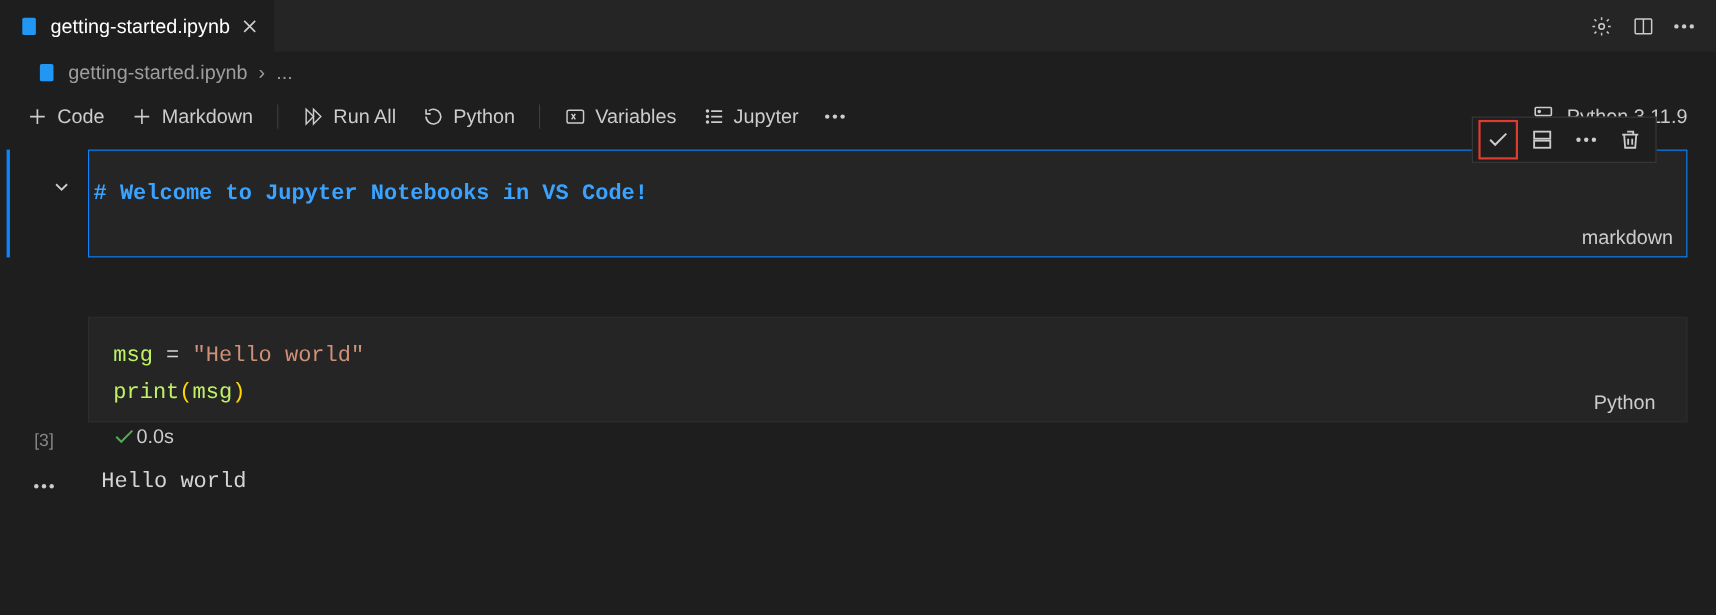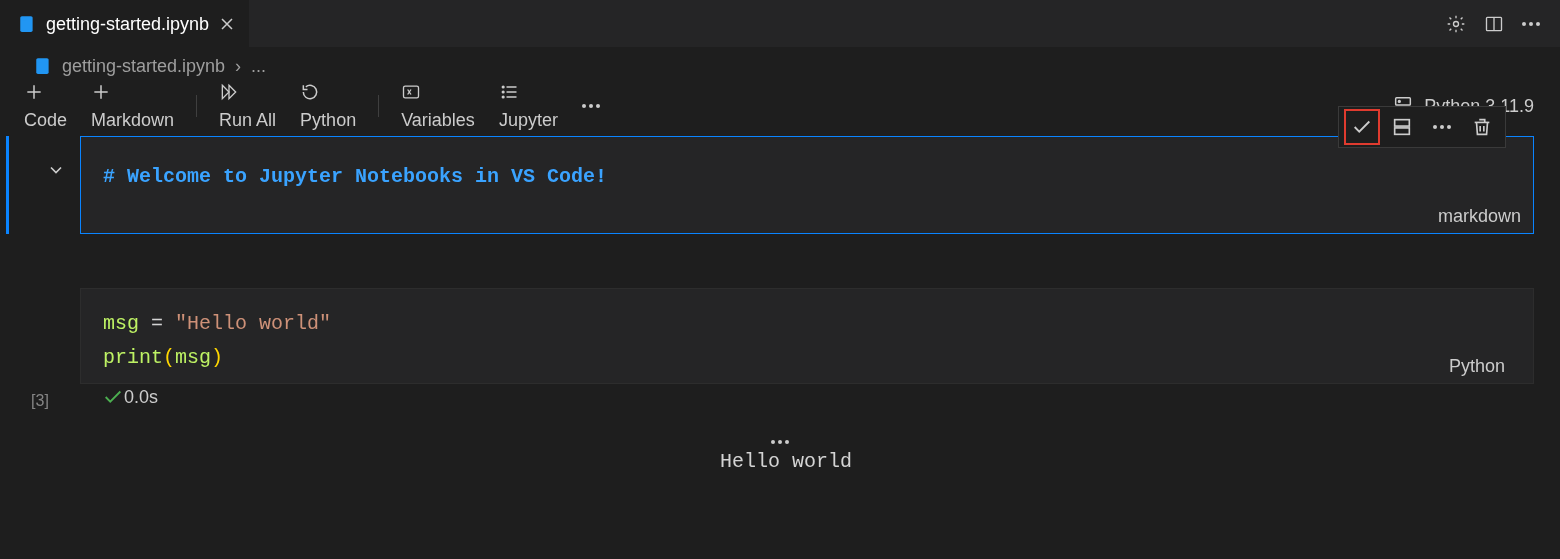--- a/index.html
+++ b/index.html
@@ -56,40 +56,40 @@
   
   .toolbar {
     height: 44px;
     display: flex;
     align-items: center;
     padding: 0 16px;
     gap: 8px;
     color: #cccccc;
     font-size: 18px;
   }
-  .tb-item { display: flex; align-items: flex-start; gap: 8px; padding: 2px 8px; cursor: pointer; flex-direction: column; }
+  .tb-item { display: flex; align-items: center; gap: 8px; padding: 2px 8px; cursor: pointer; }
   .tb-item svg { width: 20px; height: 20px; }
   .tb-sep { width: 1px; height: 22px; background: #3f3f3f; margin: 0 6px; }
   .tb-spacer { flex: 1; }
   .kernel { display: flex; align-items: center; gap: 10px; padding-right: 10px; cursor: pointer; }
   .kernel svg { width: 22px; height: 22px; }
   
   .cells { padding: 8px 0 0 0; }
   .cell-row { display: flex; align-items: flex-start; position: relative; }
   .gutter { width: 80px; flex: none; display: flex; align-items: flex-start; justify-content: flex-end; padding-right: 14px; padding-top: 24px; color: #cccccc; }
   .gutter.code { padding-top: 10px; }
   .gutter .chev-icon { width: 20px; height: 20px; }
   .cell-body { flex: 1; margin-right: 26px; }
 
   
   .md-cell {
     border: 1px solid #0a84ff;
     background: #252526;
     position: relative;
-    padding: 28px 20px 10px 22px;
+    padding: 28px 20px 10px 4px;
     min-height: 98px;
   }
   .md-row-wrapper { position: relative; }
   .md-row-wrapper .left-bar {
     position: absolute; left: 6px; top: 0; bottom: 0; width: 3px; background: #0a84ff;
   }
   .md-content {
     font-family: Consolas, "Courier New", monospace;
     font-size: 20px;
     color: #3aa3ff;
@@ -140,21 +140,21 @@
   .tok-fn  { color: #bef264; }
   .tok-par { color: #ffd700; }
   .code-lang { position: absolute; right: 28px; bottom: 6px; color: #cccccc; font-size: 18px; }
 
   .exec-row { display: flex; align-items: center; padding-left: 0; margin-top: -4px;}
   .exec-gutter { width: 80px; text-align: center; color: #858585; font-size: 16px; padding-top: 8px;}
   .exec-status { display: flex; align-items: center; gap: 0; padding-left: 22px; padding-top: 6px; padding-bottom: 6px;}
   .exec-status svg { width: 22px; height: 22px; color: #4caf50; stroke: #4caf50; }
   .exec-time { color: #cccccc; font-size: 18px; }
 
-  .output-row { display: flex; align-items: center; margin-top: 8px; flex-direction: column;}
+  .output-row { display: flex; align-items: flex-end; margin-top: 8px;}
   .out-gutter { width: 80px; text-align: center; color: #cccccc; font-size: 22px; padding-top: 2px; letter-spacing: 2px;}
   .output-text {
     font-family: Consolas, "Courier New", monospace;
     font-size: 20px;
     color: #d4d4d4;
     padding-left: 12px;
   }
 
   .kebab-dots { display:inline-flex; gap:3px; }
   .kebab-dots span { width:4px; height:4px; background:#cccccc; border-radius:50%; display:block;}

